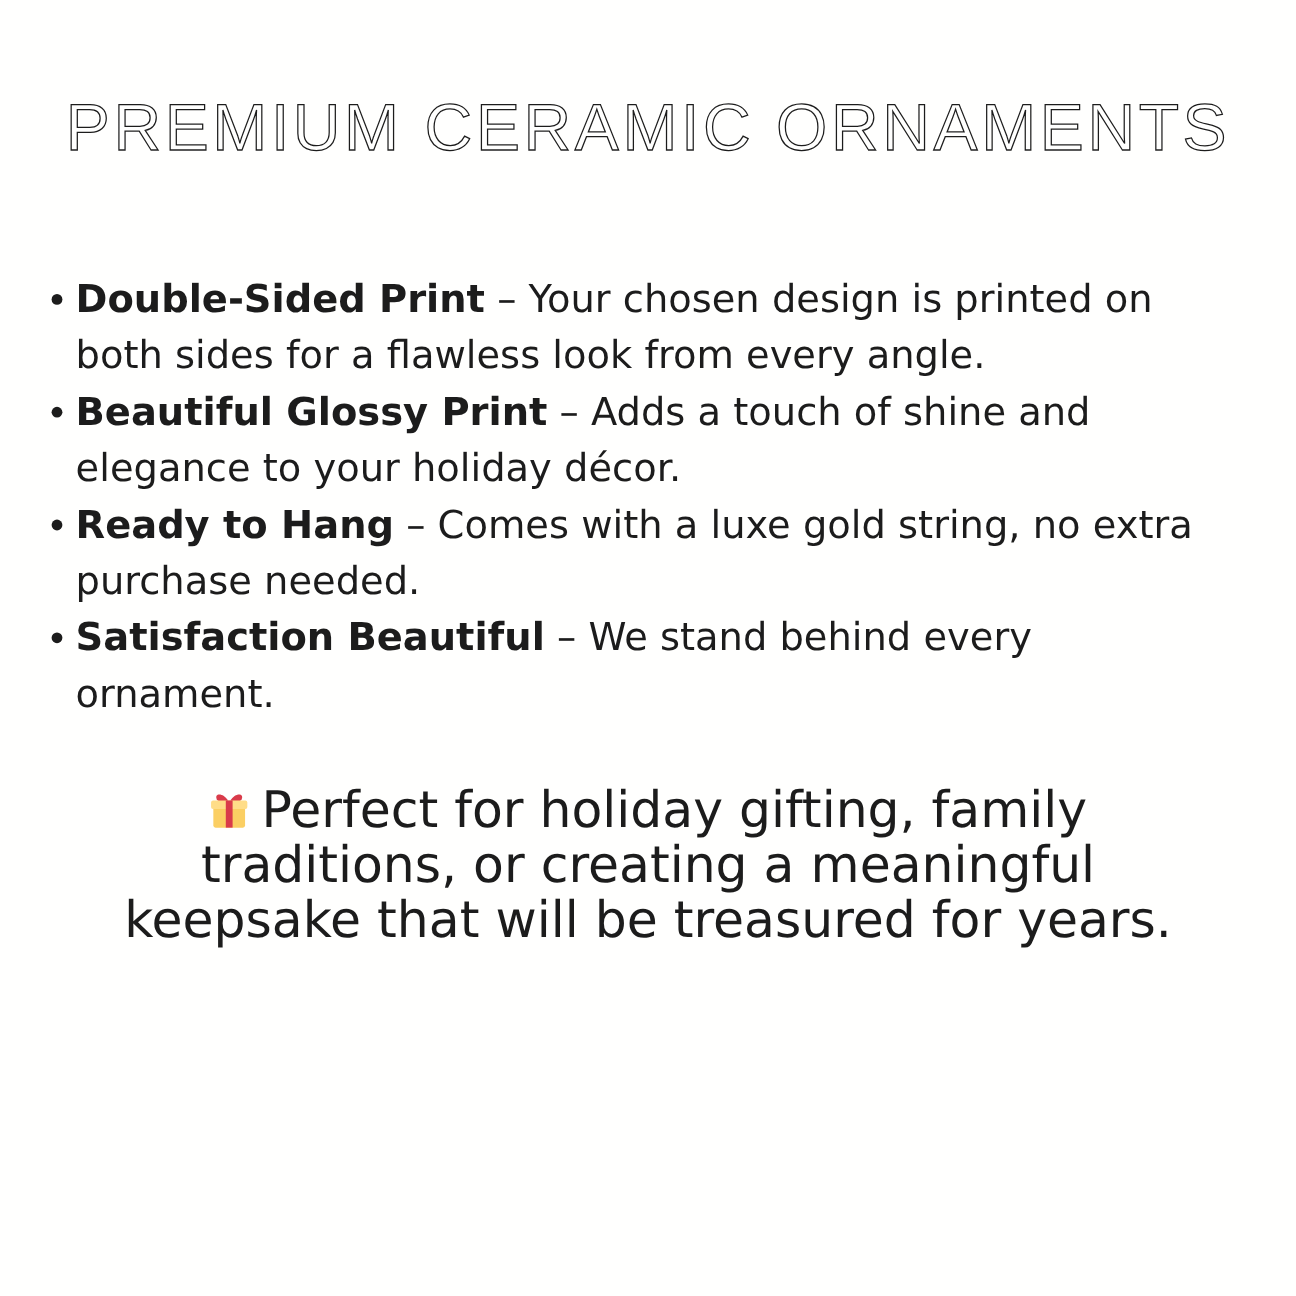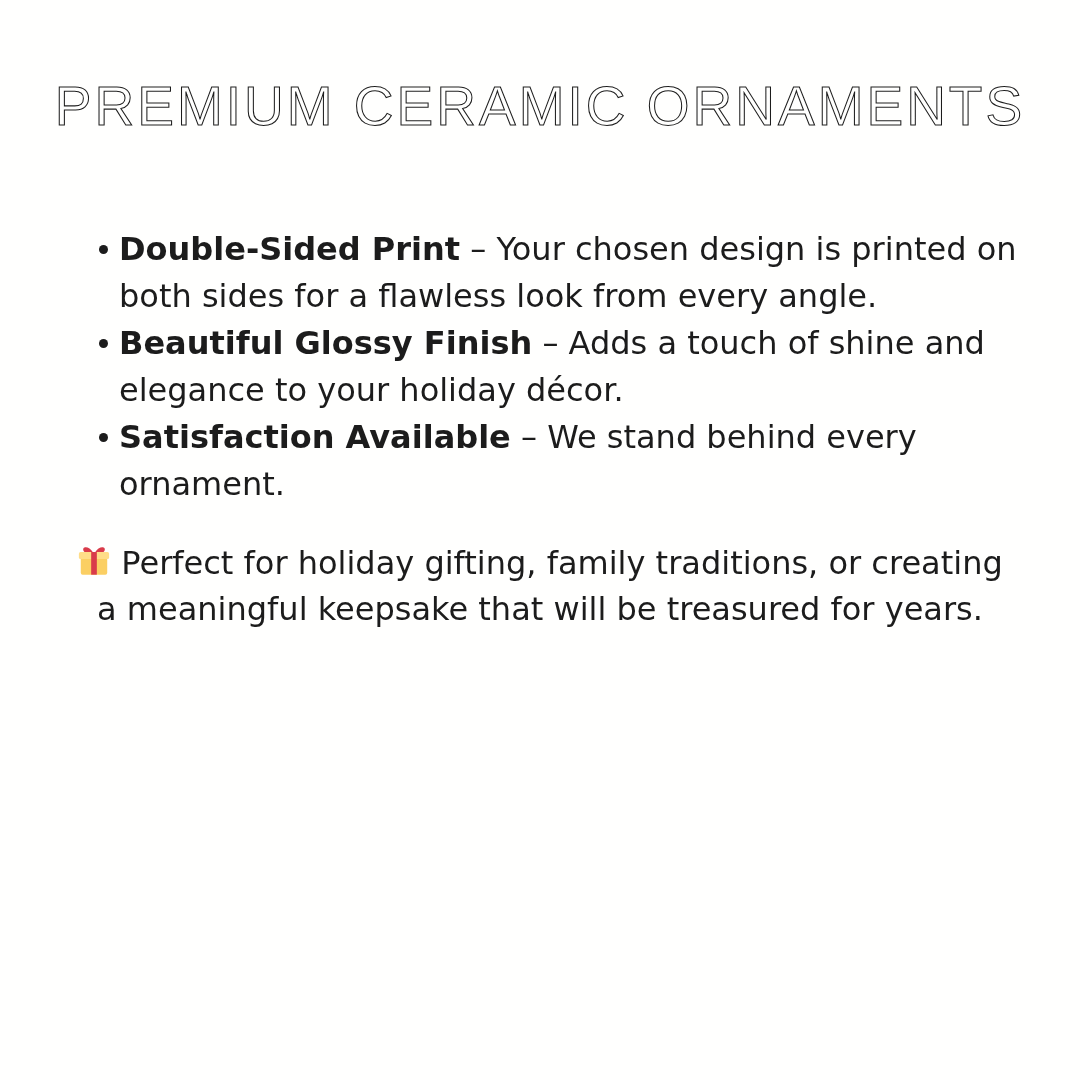--- a/index.html
+++ b/index.html
@@ -30,21 +30,21 @@
   }
   @supports (-webkit-text-stroke: 1px #000) {
     .title {
       color: transparent;
       -webkit-text-stroke: 1.05px #1c1c1c;
     }
   }
   .features {
     list-style: none;
     margin: 88px 0 0 0;
-    padding: 0 52px 0 119px;
+    padding: 0 52px 0 63px;
     font-size: 32px;
     line-height: 47px;
   }
   .features li {
     position: relative;
     margin: 0;
   }
   .features li::before {
     content: "";
     position: absolute;
@@ -52,24 +52,24 @@
     top: 19px;
     width: 9px;
     height: 9px;
     border-radius: 50%;
     background: #1c1c1c;
   }
   .lead {
     font-weight: 700;
   }
   .footer {
-    margin: 32px auto 0;
+    margin: 50px auto 0;
     width: 940px;
     text-align: center;
-    font-size: 32px;
+    font-size: 42px;
     line-height: 46px;
   }
   .gift {
     display: inline-block;
     width: 34px;
     height: 34px;
     vertical-align: -4px;
     margin-right: 10px;
   }
 </style>
@@ -79,25 +79,29 @@
 <div class="canvas">
 
   <h1 class="title">PREMIUM CERAMIC ORNAMENTS</h1>
 
   <ul class="features">
     <li>
       <span class="lead">Double-Sided Print</span>
       <span>– Your chosen design is printed on both sides for a flawless look from every angle.</span>
     </li>
     <li>
-      <span class="lead">Beautiful Glossy Finish</span>
+      <span class="lead">Beautiful Glossy Print</span>
       <span>– Adds a touch of shine and elegance to your holiday décor.</span>
     </li>
     <li>
-      <span class="lead">Satisfaction Available</span>
+      <span class="lead">Ready to Hang</span>
+      <span>– Comes with a luxe gold string, no extra purchase needed.</span>
+    </li>
+    <li>
+      <span class="lead">Satisfaction Beautiful</span>
       <span>– We stand behind every ornament.</span>
     </li>
   </ul>
 
   <p class="footer"><svg class="gift" viewBox="0 0 36 36" aria-hidden="true">
         <path d="M17 9 C13 1.5, 4.5 2, 7 7.5 C8.5 10.5, 14 10, 17 9 Z" fill="#d93b4a"></path>
         <path d="M19 9 C23 1.5, 31.5 2, 29 7.5 C27.5 10.5, 22 10, 19 9 Z" fill="#d93b4a"></path>
         <rect x="4" y="14.5" width="28" height="18" rx="2" fill="#fbcf63"></rect>
         <rect x="2" y="8.5" width="32" height="7.5" rx="1.8" fill="#ffdd88"></rect>
         <rect x="15" y="8.5" width="6" height="24" fill="#d93b4a"></rect>

